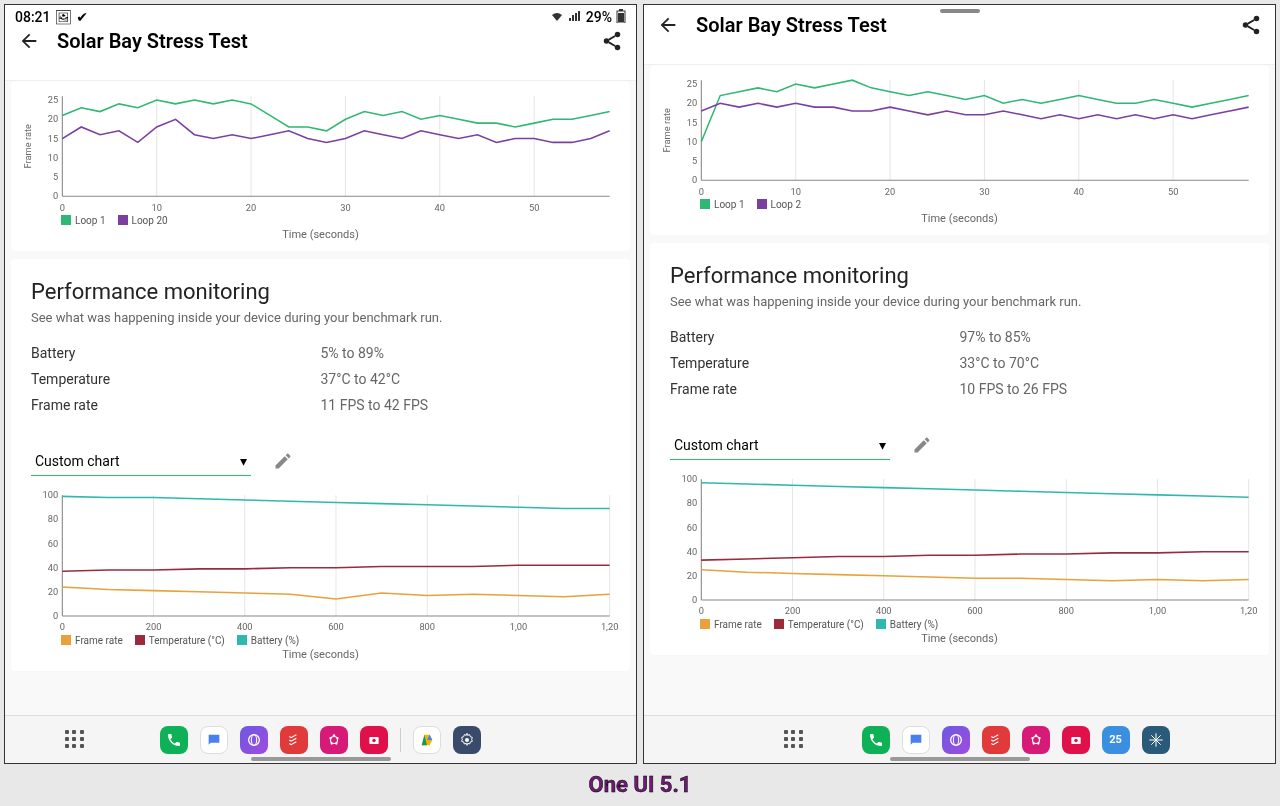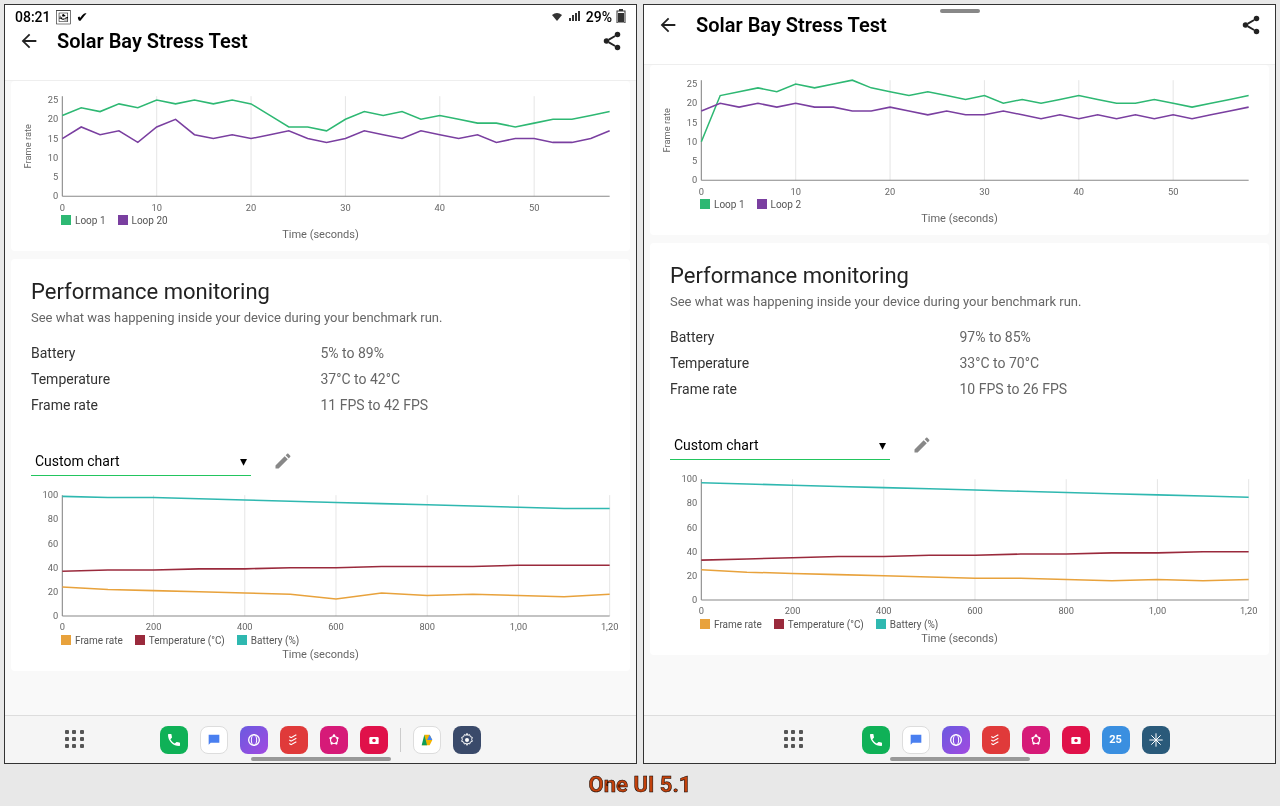--- a/index.html
+++ b/index.html
@@ -27,21 +27,21 @@
   .perf-label { width: 50%; color: #333; }
   .perf-value { color: #666; }
   .custom-chart-row { display: flex; align-items: center; gap: 20px; padding: 8px 20px; }
   .custom-dropdown { display: flex; align-items: center; justify-content: space-between; width: 220px; border-bottom: 1px solid #22c55e; padding: 6px 4px; font-size: 14px; cursor: pointer; }
   .nav-bar { height: 48px; display: flex; align-items: center; justify-content: center; gap: 12px; background: #f5f5f5; border-top: 1px solid #ddd; position: relative; }
   .nav-grid { position: absolute; left: 60px; width: 20px; height: 20px; display: grid; grid-template-columns: repeat(3,1fr); grid-template-rows: repeat(3,1fr); gap: 2px; }
   .nav-grid div { background: #555; width: 4px; height: 4px; border-radius: 1px; }
   .app-icon { width: 28px; height: 28px; border-radius: 8px; display: flex; align-items: center; justify-content: center; font-size: 14px; color:#fff; font-weight: bold; }
   .nav-handle { position: absolute; bottom: 2px; left: 50%; transform: translateX(-50%); width: 140px; height: 4px; background: #999; border-radius: 2px; }
   .nav-divider { width: 1px; height: 24px; background: #ccc; }
-  .caption { text-align: center; font-size: 22px; font-weight: 700; margin-top: 4px; -webkit-text-stroke: 0.5px #000; color: #c2410c; }
+  .caption { text-align: center; font-size: 22px; font-weight: 700; margin-top: 4px; -webkit-text-stroke: 0.5px #000; color: #701a75; }
   .captions { display: flex; }
   .captions > div { flex: 1; }
   .axis-text { font-size: 9px; fill: #666; }
   .ylabel { font-size: 9px; fill: #666; }
 </style>
 </head>
 <body>
 
 <div class="container">
 

